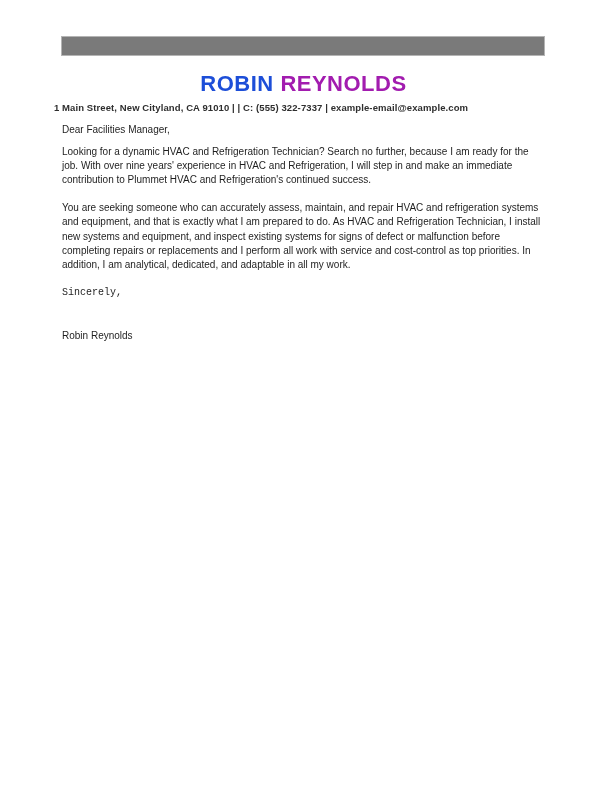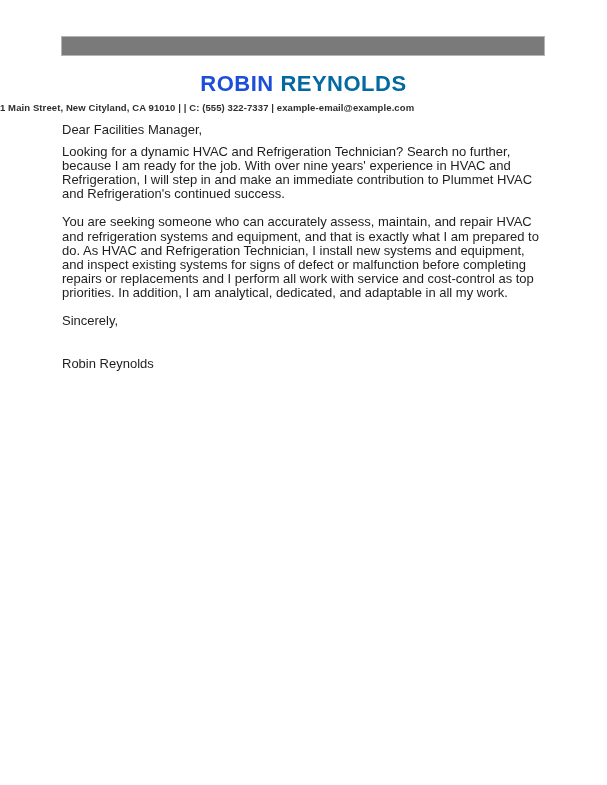--- a/index.html
+++ b/index.html
@@ -31,47 +31,47 @@
     left: 0;
     width: 607px;
     text-align: center;
     font-size: 22px;
     font-weight: 700;
     letter-spacing: 0.5px;
     line-height: 24px;
     white-space: nowrap;
   }
   .name-first { color: #1d4ed8; }
-  .name-last  { color: #0369a1; }
+  .name-last  { color: #a21caf; }
   .contact-line {
     position: absolute;
     top: 102px;
     left: 0;
     width: 522px;
-    text-align: left;
+    text-align: center;
     font-size: 9.5px;
     font-weight: 700;
     color: #2e2e2e;
     letter-spacing: 0.1px;
     white-space: nowrap;
   }
   .letter-body {
     position: absolute;
     top: 123px;
     left: 62px;
     width: 484px;
-    font-size: 13px;
+    font-size: 10px;
     line-height: 14.1px;
     color: #1e1e1e;
   }
   .letter-body p {
     margin: 0 0 14px 0;
   }
   .salutation { margin-bottom: 8px !important; }
-  .closing    { margin-top: 12px !important; margin-bottom: 0 !important; }
+  .closing    { margin-top: 12px !important; margin-bottom: 0 !important; font-family: Liberation Mono, monospace; }
   .signature  { margin-top: 29px !important; }
 </style>
 </head>
 <body>
 
 <div class="page">
 
   <div class="top-bar"></div>
 
   <div class="name-line">

